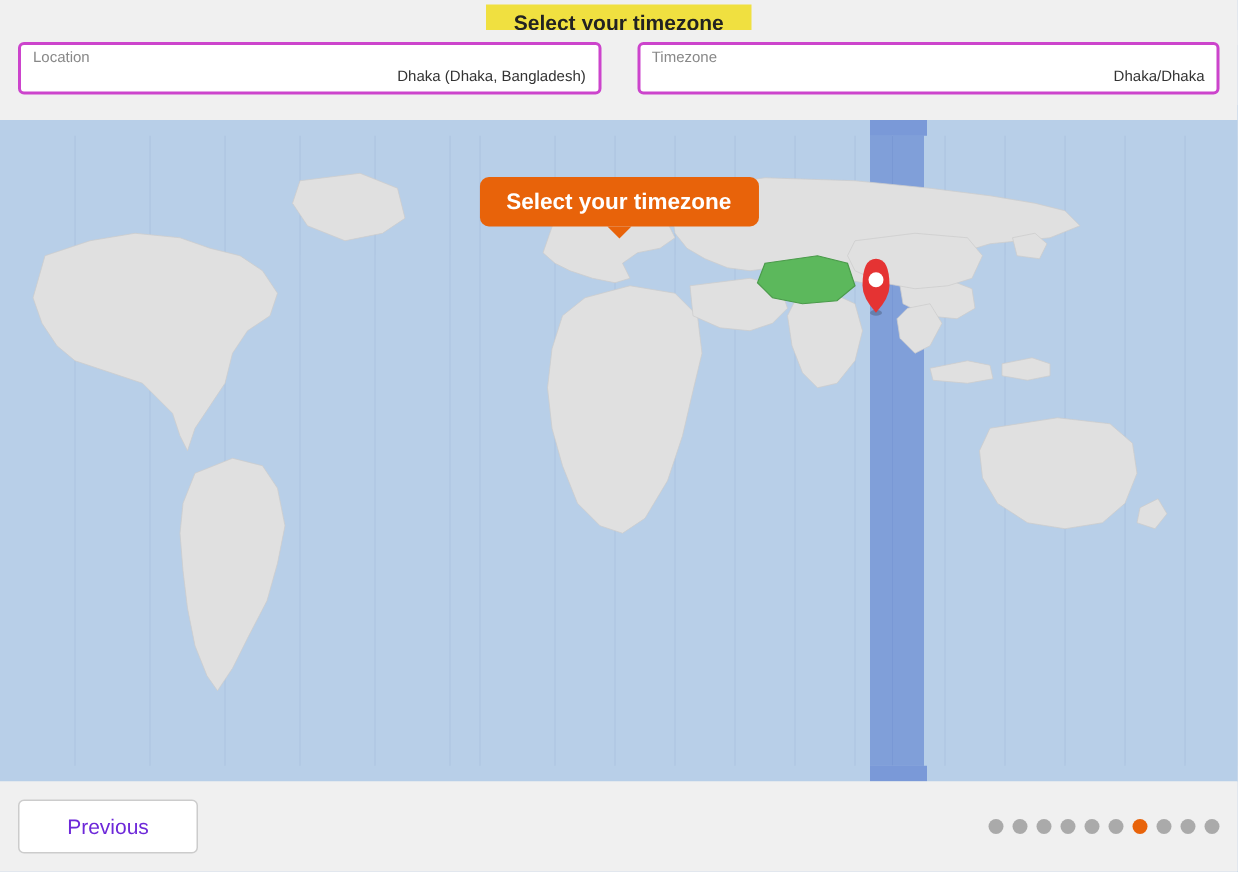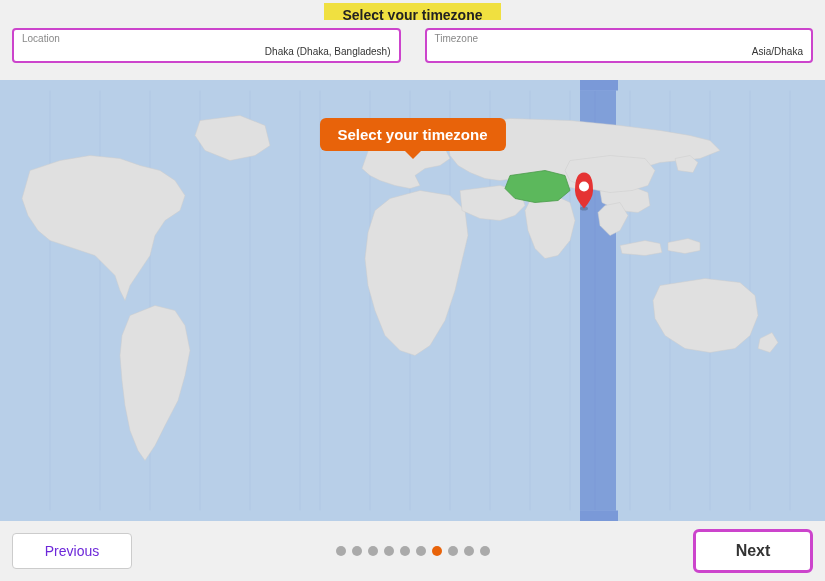--- a/index.html
+++ b/index.html
@@ -184,21 +184,21 @@
   <span class="header-title">Select your timezone</span>
 </div>
 
 <div class="fields-row">
   <div class="field-group">
     <span class="field-label">Location</span>
     <span class="field-value">Dhaka (Dhaka, Bangladesh)</span>
   </div>
   <div class="field-group">
     <span class="field-label">Timezone</span>
-    <span class="field-value">Asia/Dhaka</span>
+    <span class="field-value">Dhaka/Dhaka</span>
   </div>
 </div>
 
 <div class="map-container">
 
   <div class="tz-column" style="left: 580px;"></div>
 
   <svg class="world-map-svg" viewBox="0 0 825 420" xmlns="http://www.w3.org/2000/svg">
 
     <rect width="825" height="420" fill="#b8cfe8"></rect>
@@ -283,14 +283,13 @@
       <div class="dot"></div>
       <div class="dot"></div>
       <div class="dot"></div>
       <div class="dot"></div>
       <div class="dot active"></div>
       <div class="dot"></div>
       <div class="dot"></div>
       <div class="dot"></div>
     </div>
 
-  <button class="next-btn">Next</button>
 </div>
 
 </body></html>

